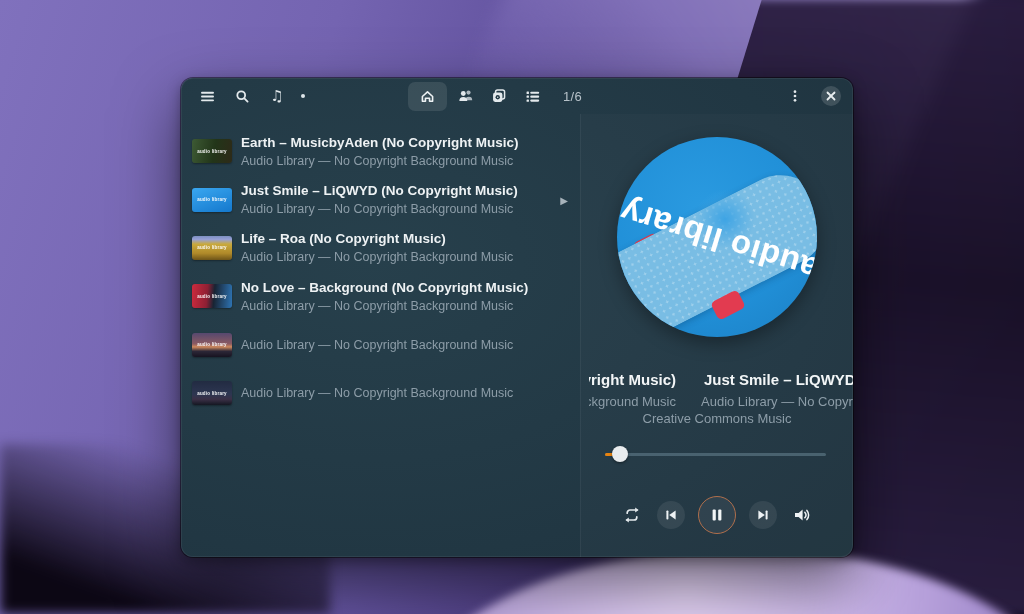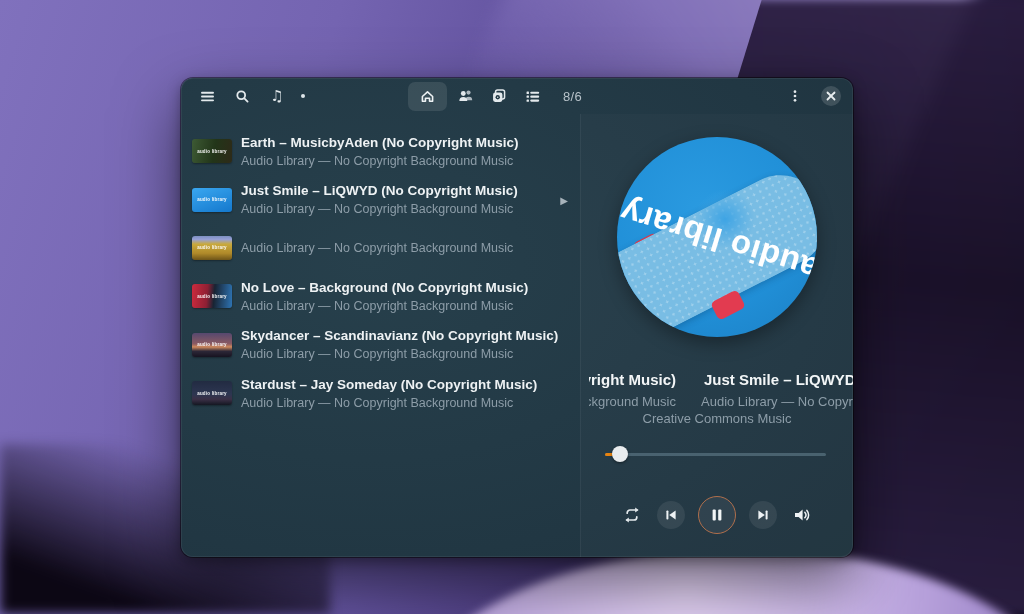--- a/index.html
+++ b/index.html
@@ -170,21 +170,21 @@
               <rect x="3" y="8.8" width="2.8" height="2.8" rx="0.6"></rect>
               <rect x="3" y="13.4" width="2.8" height="2.8" rx="0.6"></rect>
           </g>
           <g stroke="#e3e9ec" stroke-width="2.2" stroke-linecap="round">
             <line x1="8.6" y1="5.6" x2="16.6" y2="5.6"></line>
               <line x1="8.6" y1="10.2" x2="16.6" y2="10.2"></line>
               <line x1="8.6" y1="14.8" x2="16.6" y2="14.8"></line>
           </g>
         </svg>
       </div>
-      <div class="page-ind">8/6</div>
+      <div class="page-ind">1/6</div>
     </div>
 
     <div class="tb-right">
       <div class="iconbtn">
         <svg class="ic" width="16" height="16" viewBox="0 0 20 20">
           <g fill="#e3e9ec">
               <circle cx="10" cy="4.6" r="1.7"></circle>
               <circle cx="10" cy="10" r="1.7"></circle>
               <circle cx="10" cy="15.4" r="1.7"></circle>
             </g>
@@ -225,20 +225,21 @@
       <div class="s">Audio Library — No Copyright Background Music</div>
     </div>
     <span class="playing-ind">▶</span>
   </div>
 
   <div class="row">
     <div class="thumb" style="background: linear-gradient(rgb(125, 143, 192) 0%, rgb(150, 160, 216) 14%, rgb(201, 169, 60) 34%, rgb(176, 138, 42) 72%, rgb(110, 84, 24) 100%);">
       <span class="thumb-txt">audio library</span>
     </div>
     <div class="meta">
+      <div class="t">Life – Roa (No Copyright Music)</div>
       <div class="s">Audio Library — No Copyright Background Music</div>
     </div>
 
   </div>
 
   <div class="row">
     <div class="thumb" style="background: linear-gradient(95deg, rgb(204, 42, 61) 0%, rgb(142, 32, 52) 38%, rgb(24, 36, 51) 55%, rgb(46, 116, 180) 100%);">
       <span class="thumb-txt">audio library</span>
     </div>
     <div class="meta">
@@ -246,32 +247,30 @@
       <div class="s">Audio Library — No Copyright Background Music</div>
     </div>
 
   </div>
 
   <div class="row">
     <div class="thumb" style="background: linear-gradient(rgb(86, 72, 111) 0%, rgb(138, 90, 98) 45%, rgb(207, 138, 93) 58%, rgb(44, 39, 55) 76%, rgb(23, 19, 32) 100%);">
       <span class="thumb-txt">audio library</span>
     </div>
     <div class="meta">
-      <div class="t">Skydancer – Scandinavianz (No Copyright Music)</div>
       <div class="s">Audio Library — No Copyright Background Music</div>
     </div>
 
   </div>
 
   <div class="row">
     <div class="thumb" style="background: linear-gradient(rgb(34, 43, 66) 0%, rgb(45, 54, 81) 55%, rgb(59, 48, 70) 76%, rgb(20, 23, 34) 100%);">
       <span class="thumb-txt">audio library</span>
     </div>
     <div class="meta">
-      <div class="t">Stardust – Jay Someday (No Copyright Music)</div>
       <div class="s">Audio Library — No Copyright Background Music</div>
     </div>
 
   </div>
 </div>
     </div>
 
     <div class="right-panel">
 
       <div class="album-art">

